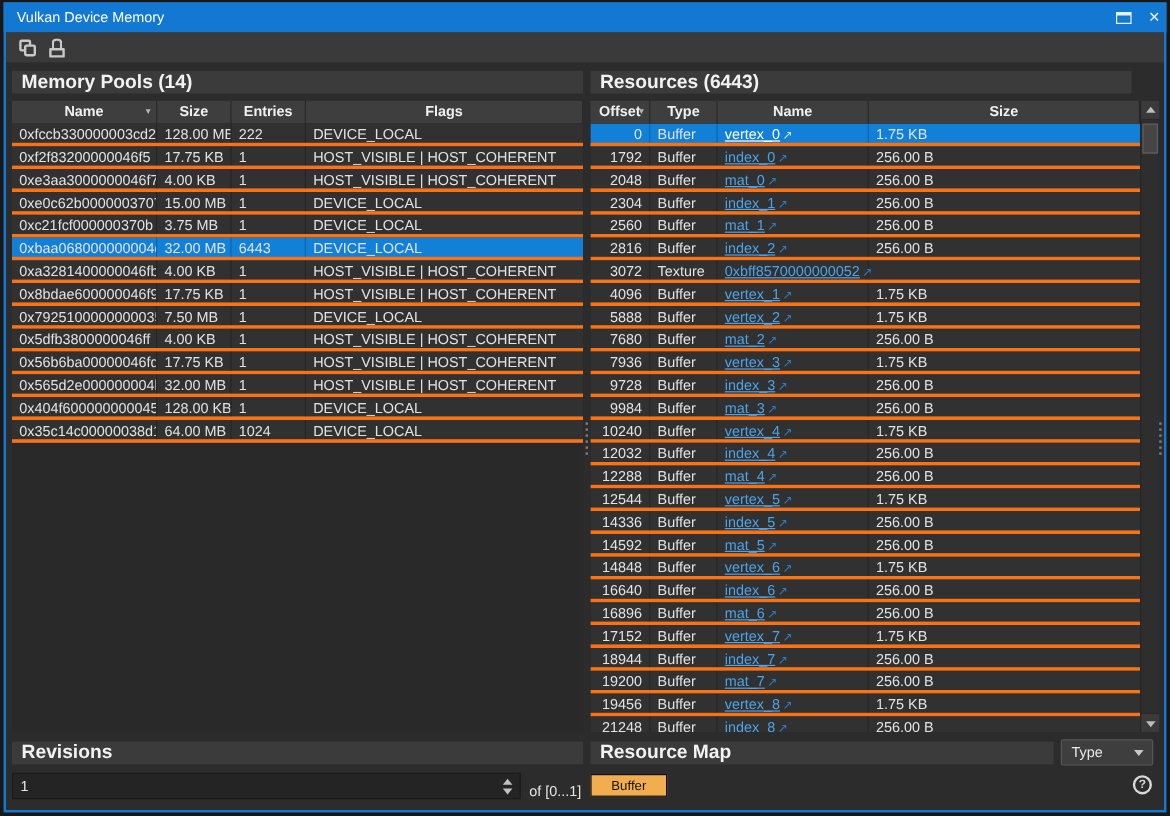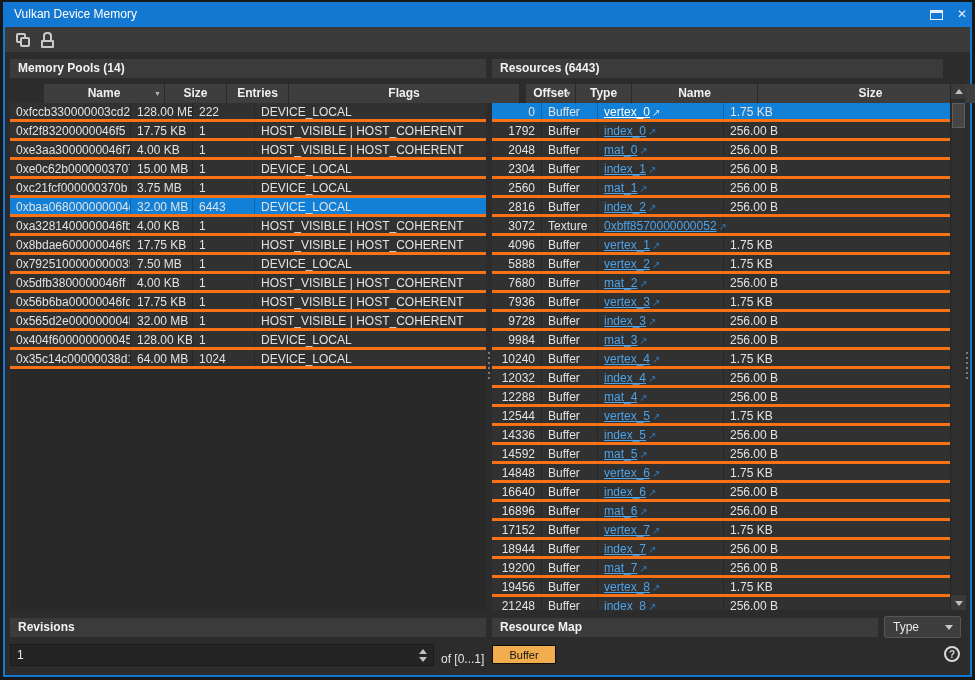--- a/index.html
+++ b/index.html
@@ -22,28 +22,28 @@
   .tb-icon { position:absolute; top:5px; width:16px; height:16px; }
   .icon-duplicate { left:10px; }
   .dup-back  { position:absolute; left:1px; top:1px; width:10px; height:10px; border:2px solid #c9c9c9; border-radius:2px; }
   .dup-front { position:absolute; left:5px; top:5px; width:10px; height:10px; border:2px solid #c9c9c9; border-radius:2px; background:#3a3a3a; }
   .icon-lock { left:34px; }
   .lock-shackle { width:9px; height:8px; border:2px solid #c9c9c9; border-bottom:none; border-radius:4px 4px 0 0; margin:0 auto; }
   .lock-body { width:13px; height:8px; border:2px solid #c9c9c9; border-radius:1px; margin:0 auto; }
 
   
   .panel-header { position:absolute; height:19px; background:#3b3b3b; }
-  .panel-header span { padding-left:8px; font-weight:bold; font-size:12px; color:#f2f2f2; line-height:19px; display:block; white-space:nowrap; }
+  .panel-header span { padding-left:8px; font-weight:bold; font-size:16px; color:#f2f2f2; line-height:19px; display:block; white-space:nowrap; }
   #mp-header  { left:10px;  top:59px;  width:476px; }
   #res-header { left:492px; top:59px;  width:451px; }
   #rev-header { left:10px;  top:618px; width:476px; }
   #rm-header  { left:492px; top:618px; width:386px; }
 
   
-  .thead { position:absolute; height:19px; display:flex; background:#3e3e3e;margin-left:34px; }
+  .thead { position:absolute; height:19px; display:flex; background:#3e3e3e; }
   #mp-thead  { left:10px;  top:84px; width:476px; }
   #res-thead { left:492px; top:84px; width:458px; }
   .thead .tcell { font-weight:bold; color:#f0f0f0; text-align:center; position:relative;
                   border-right:1px solid #2a2a2a; line-height:19px; font-size:12px; padding:0 4px; }
   .sort-arrow { position:absolute; right:3px; top:0; font-size:7px; color:#b5b5b5; line-height:19px; }
 
   .tbody { position:absolute; background:#292929; overflow:hidden; }
   #mp-body  { left:10px;  top:103px; width:476px; height:507px; }
   #res-body { left:492px; top:103px; width:458px; height:507px; }
 

